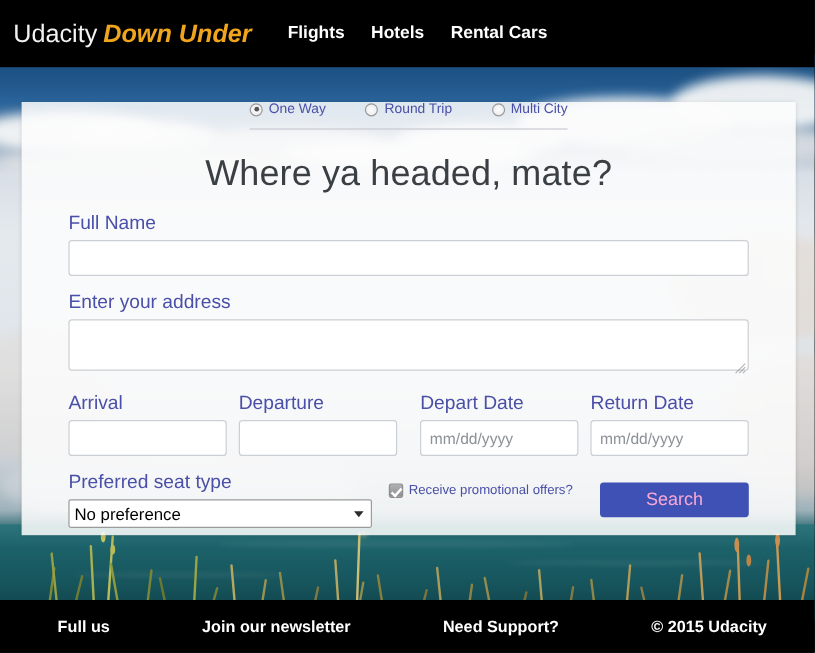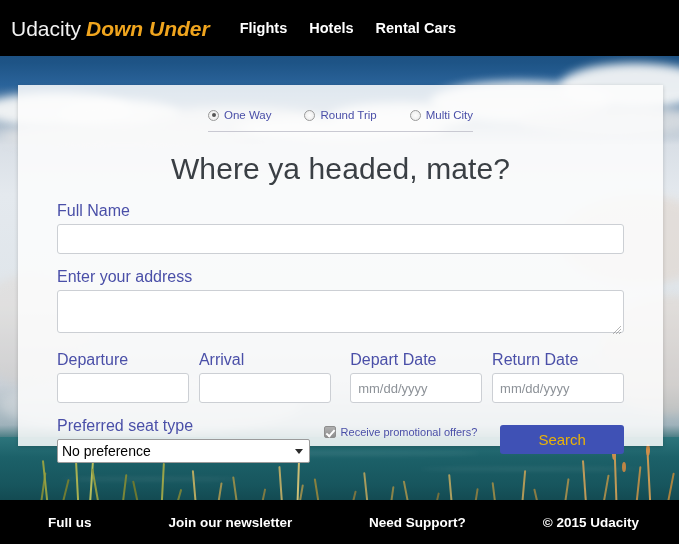--- a/index.html
+++ b/index.html
@@ -128,21 +128,20 @@
     position: absolute;
     left: 18px; top: 85px;
     width: 645px; height: 361px;
     background: rgba(253,253,253,0.86);
     box-shadow: 0 1px 4px rgba(0,0,0,0.18);
     z-index: 20;
   }
 
   .trip-types {
     margin: 0 auto;
-    padding-top: 24px;
     width: 265px;
     display: flex;
     justify-content: space-between;
     align-items: center;
   }
   .trip-opt {
     display: flex;
     align-items: center;
     cursor: pointer;
     white-space: nowrap;
@@ -300,21 +299,21 @@
     color: #4a4fa8;
   }
   .search-btn {
     width: 141px;
     height: 29px;
     margin-left: 23px;
     margin-bottom: 1px;
     background: #3f51b5;
     border: none;
     border-radius: 3px;
-    color: #eab308;
+    color: #f9a8d4;
     font-family: "Liberation Sans", sans-serif;
     font-size: 15px;
     cursor: pointer;
     line-height: 29px;
     text-align: center;
     padding: 0;
   }
 
   
   .footer {
@@ -465,25 +464,25 @@
         <textarea class="ta" placeholder="" style=""></textarea>
         <svg class="ta-grip" viewBox="0 0 11 11">
           <path d="M10 2 L2 10 M10 5 L5 10 M10 8 L8 10" stroke="#7b7b7b" stroke-width="1" fill="none"></path>
         </svg>
       </div>
 
       <div class="row-gap"></div>
 
       <div class="quad">
         <div class="cell">
-          <label class="fld-label">Departure</label>
+          <label class="fld-label">Arrival</label>
           <input class="txt" type="text" placeholder="" style="">
         </div>
         <div class="cell">
-          <label class="fld-label">Arrival</label>
+          <label class="fld-label">Departure</label>
           <input class="txt" type="text" placeholder="" style="">
         </div>
         <div class="spacer-col"></div>
         <div class="cell">
           <label class="fld-label">Depart Date</label>
           <input class="txt" type="text" placeholder="mm/dd/yyyy" style="">
         </div>
         <div class="cell">
           <label class="fld-label">Return Date</label>
           <input class="txt" type="text" placeholder="mm/dd/yyyy" style="">

